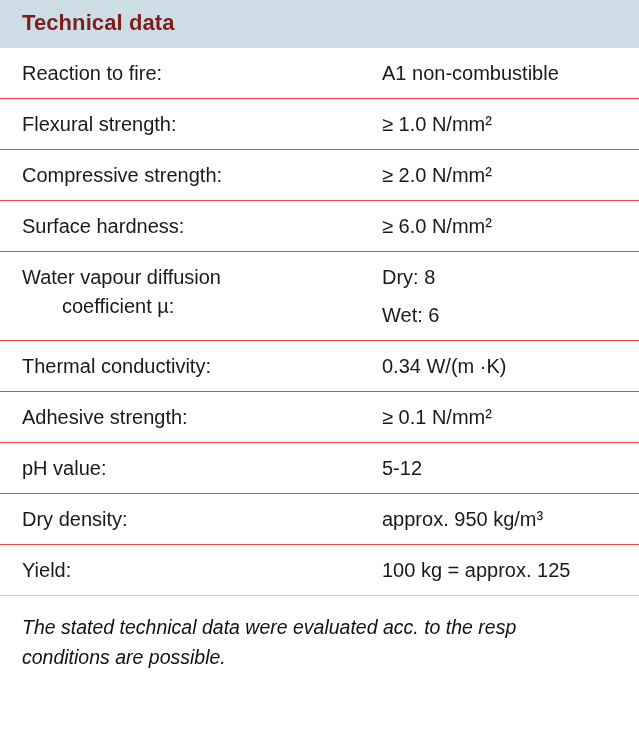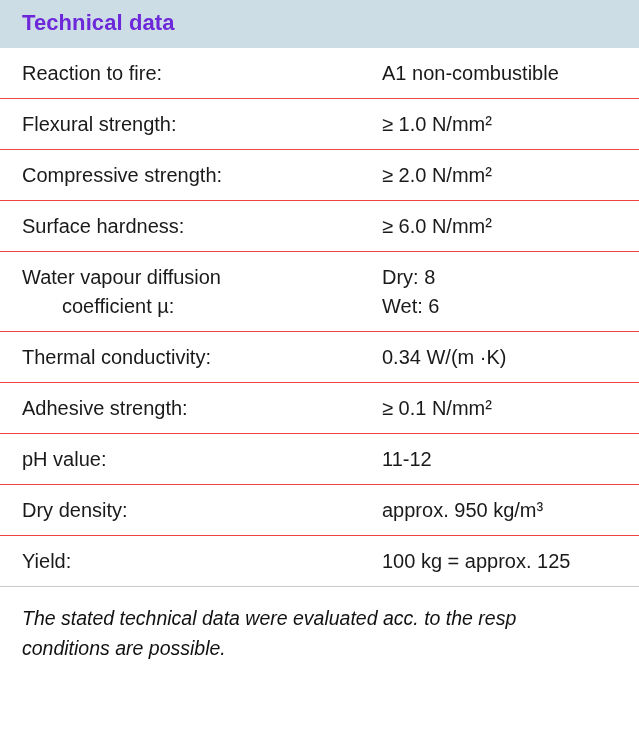--- a/index.html
+++ b/index.html
@@ -19,21 +19,21 @@
     box-sizing: border-box;
   }
   .table-header {
     background: #ccdde6;
     padding: 10px 22px 12px 22px;
     box-sizing: border-box;
   }
   .table-header .title {
     font-size: 22px;
     font-weight: bold;
-    color: #6d28d9;
+    color: #7f1d1d;
     letter-spacing: 0.1px;
   }
   .rows {
     padding: 0;
   }
   .row {
     display: flex;
     align-items: flex-start;
     border-bottom: 1px solid #ef4444;
     padding: 11px 0 10px 0;
@@ -54,20 +54,21 @@
   .cell-value {
     flex: 1;
     font-size: 20px;
     line-height: 29px;
     color: #1a1a1a;
     white-space: nowrap;
     overflow: hidden;
   }
   .cell-value .line2 {
     display: block;
+    margin-top: 9px;
   }
   .cell-label .line2 {
     display: block;
     margin-left: 40px;
   }
   .footnote {
     padding: 16px 0 0 22px;
     font-size: 19.5px;
     line-height: 30px;
     font-style: italic;
@@ -126,21 +127,21 @@
       <div class="cell-value">0.34 W/(m ·K)</div>
     </div>
 
     <div class="row">
       <div class="cell-label">Adhesive strength:</div>
       <div class="cell-value">≥ 0.1 N/mm²</div>
     </div>
 
     <div class="row">
       <div class="cell-label">pH value:</div>
-      <div class="cell-value">11-12</div>
+      <div class="cell-value">5-12</div>
     </div>
 
     <div class="row">
       <div class="cell-label">Dry density:</div>
       <div class="cell-value">approx. 950 kg/m³</div>
     </div>
 
     <div class="row">
       <div class="cell-label">Yield:</div>
       <div class="cell-value">100 kg = approx. 125</div>

